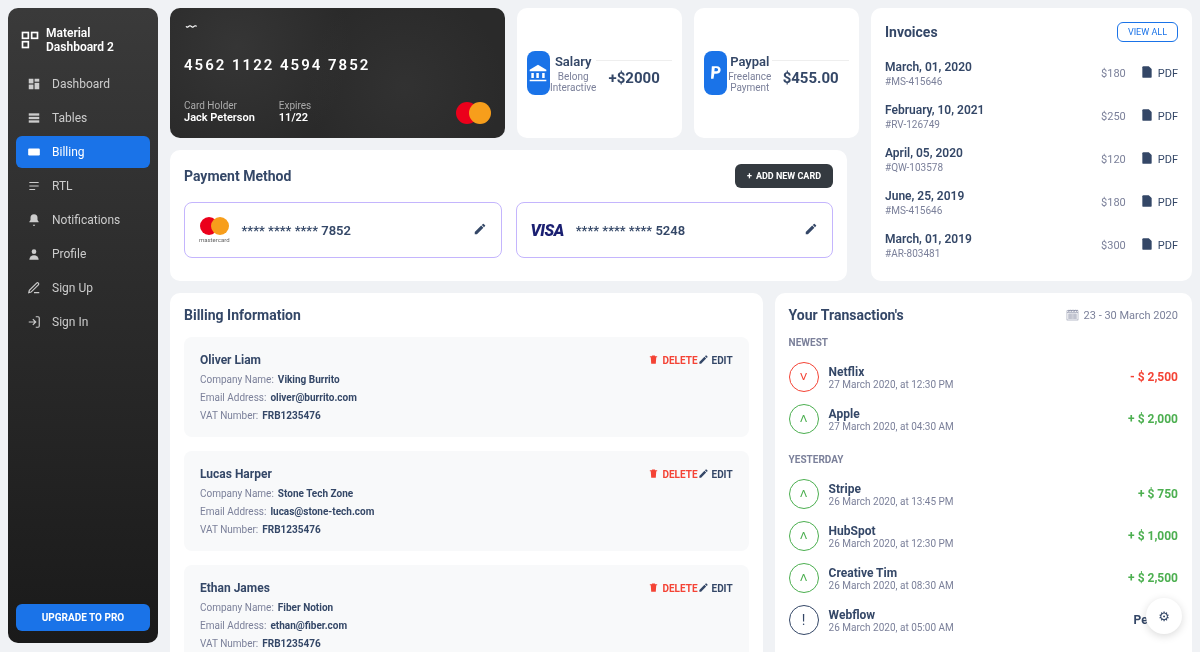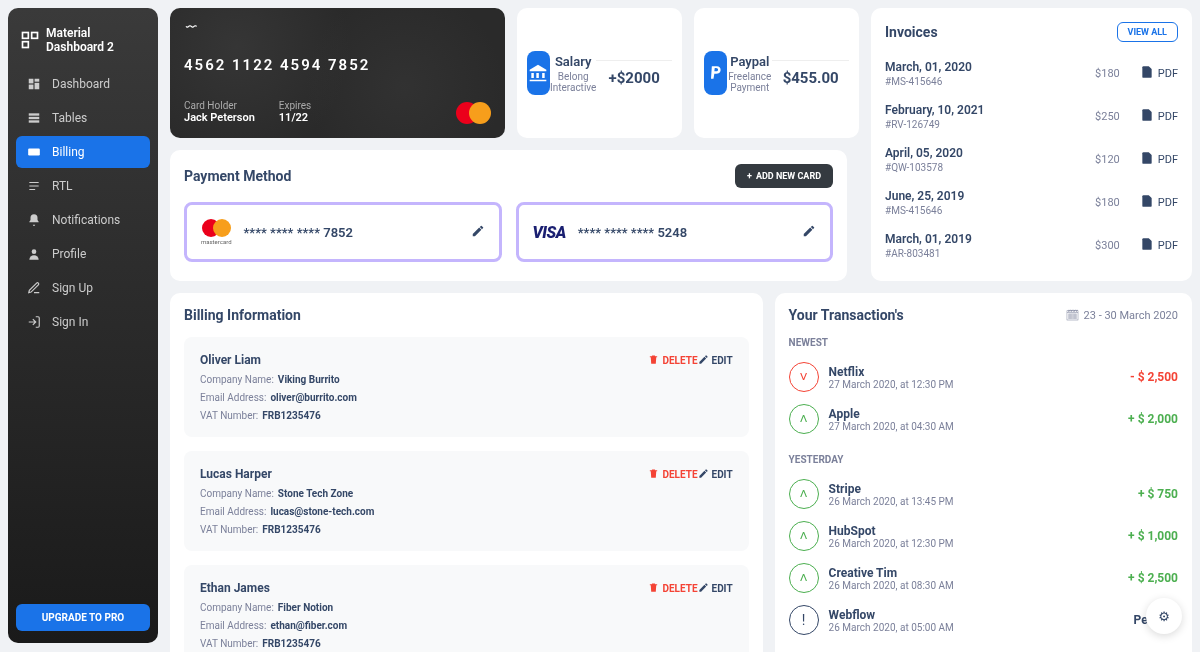--- a/index.html
+++ b/index.html
@@ -25,31 +25,31 @@
 .mc .r{background:#eb001b}
 .mc .y{background:#f79e1b;margin-left:-9px}
 .stat-card{width:165px;height:130px;display:flex;flex-direction:row;align-items:center;justify-content:space-between;text-align:center;padding:10px}
 .stat-icon{width:44px;height:44px;background:#1a73e8;border-radius:8px;display:flex;align-items:center;justify-content:center;color:#fff;font-size:20px}
 .stat-title{font-weight:600;font-size:13px;color:#344767}
 .stat-sub{font-size:10px;color:#7b809a;margin-top:2px}
 .stat-val{font-weight:700;font-size:15px;color:#344767;border-top:1px solid #eee;width:100%;padding-top:8px}
 .invoices{flex:1;min-width:310px}
 .sec-head{display:flex;justify-content:space-between;align-items:center;margin-bottom:10px}
 .sec-title{font-weight:700;font-size:14px;color:#344767}
-.btn-outline{border:1px solid #1a73e8;color:#1a73e8;background:#fff;padding:4px 10px;border-radius:6px;font-size:9px;font-weight:700;cursor:pointer}
+.btn-outline{border:1px solid #1a73e8;color:#1a73e8;background:#fff;padding:4px 10px;border-radius:6px;font-size:9px;font-weight:400;cursor:pointer}
 .inv-row{display:flex;justify-content:space-between;align-items:center;padding:8px 0}
 .inv-date{font-size:12px;font-weight:600;color:#344767}
 .inv-id{font-size:10px;color:#7b809a;margin-top:2px}
-.inv-right{display:flex;align-items:center;gap:20px}
+.inv-right{display:flex;align-items:center;gap:14px}
 .inv-amt{font-size:11px;color:#7b809a}
 .pdf{display:flex;align-items:center;gap:4px;font-size:11px;font-weight:400;color:#344767;cursor:pointer}
 .payment-method{flex:1}
 .btn-dark{background:#343a40;color:#fff;padding:7px 12px;border-radius:6px;font-size:9px;font-weight:700;cursor:pointer;display:flex;align-items:center;gap:4px}
 .pm-cards{display:flex;gap:14px;margin-top:14px}
-.pm-card{flex:1;border:3px solid #c4b5fd;border-radius:8px;padding:14px;display:flex;align-items:center;gap:12px}
+.pm-card{flex:1;border:1px solid #c4b5fd;border-radius:8px;padding:14px;display:flex;align-items:center;gap:12px}
 .pm-num{font-size:13px;font-weight:600;color:#344767;flex:1}
 .pm-edit{cursor:pointer;color:#344767}
 .third-row{display:flex;gap:12px}
 .billing-info{flex:1.45}
 .bi-item{background:#f8f9fa;border-radius:8px;padding:16px;margin-top:14px}
 .bi-head{display:flex;justify-content:space-between;align-items:center}
 .bi-name{font-weight:700;font-size:12px;color:#344767}
 .bi-actions{display:flex;font-size:10px;font-weight:700}
 .del{color:#f44335;cursor:pointer;display:flex;align-items:center;gap:3px}
 .edit{color:#344767;cursor:pointer;display:flex;align-items:center;gap:3px}

